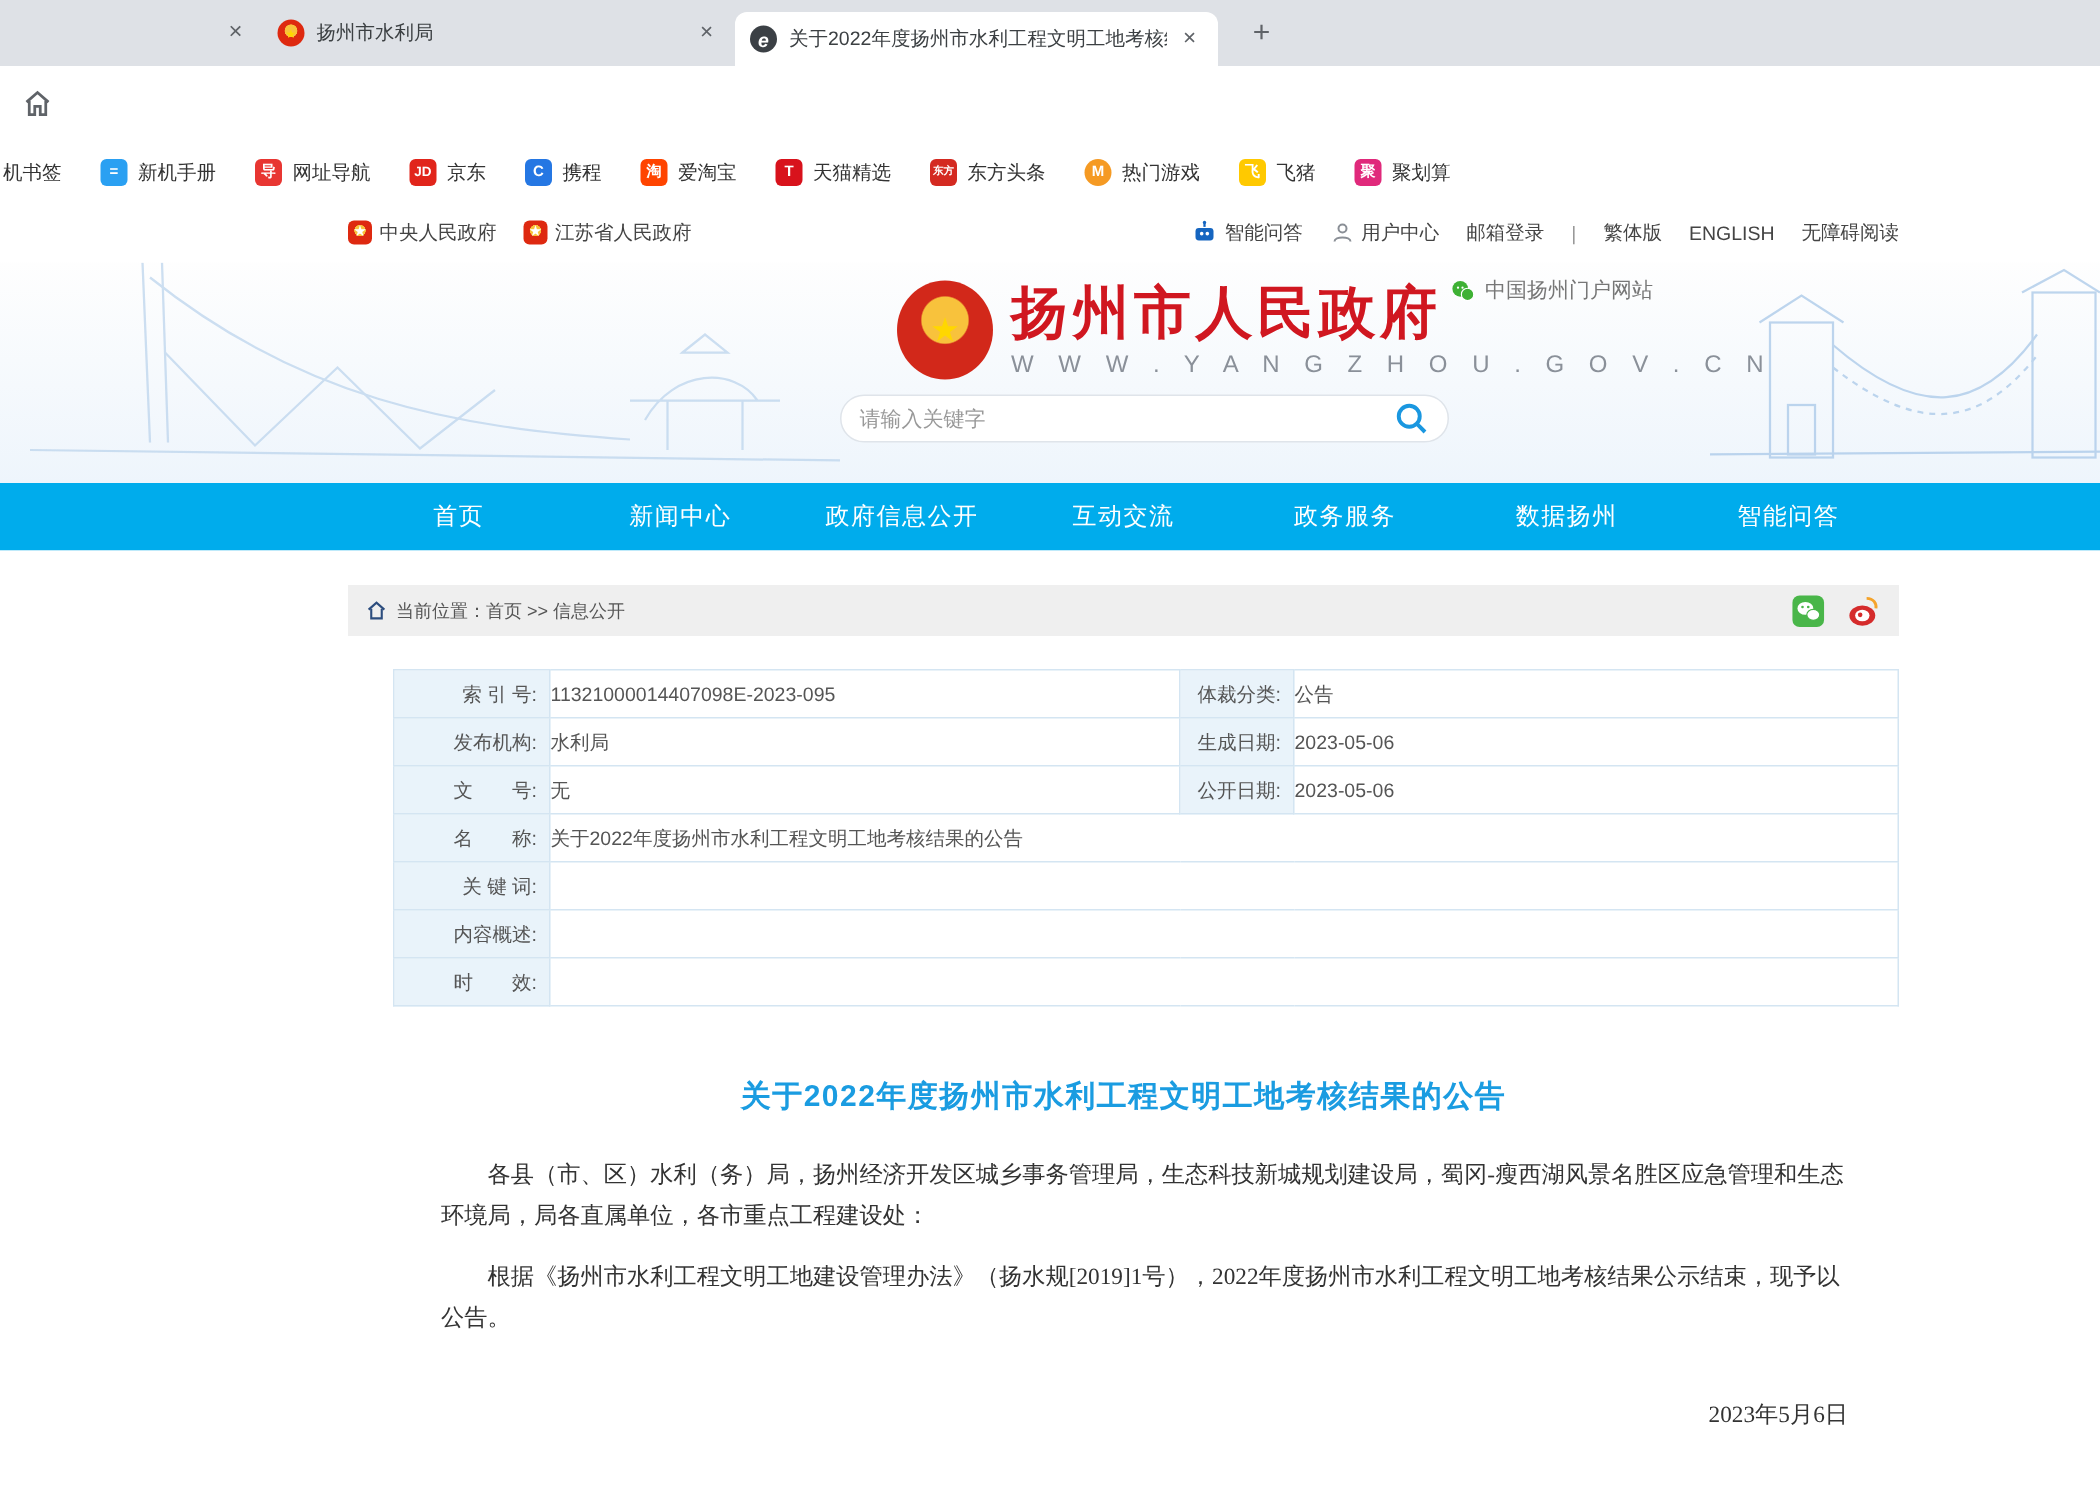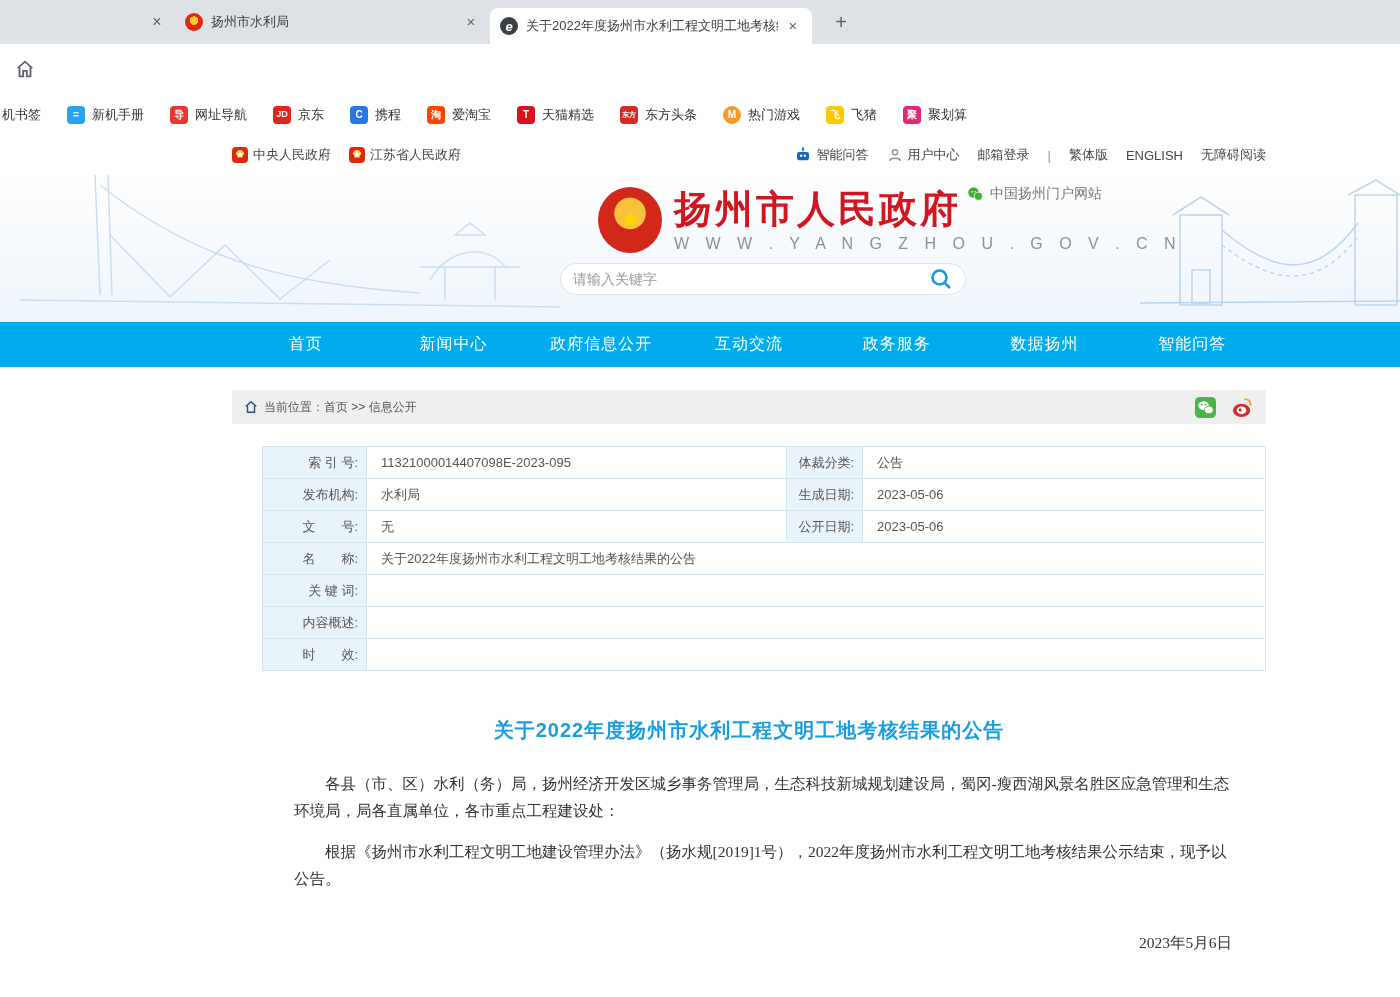--- a/index.html
+++ b/index.html
@@ -84,21 +84,21 @@
   .main { top:367px; bottom:16px; background:#fff; }
   .container { width:1034px; margin-left:232px; }
   .breadcrumb { margin-top:23px; height:34px; background:#efefef; display:flex; align-items:center;
     padding:0 12px; font-size:12px; color:#555; }
   .breadcrumb .crumb-text { margin-left:6px; }
   .bc-right { margin-left:auto; display:flex; gap:14px; align-items:center; }
 
   table.meta { border-collapse:collapse; width:1003px; margin:22px 0 0 30px; table-layout:fixed; }
   table.meta td { border:1px solid #d4e5f2; height:32px; font-size:13px; color:#555; }
   td.lbl { background:#e9f3fa; text-align:right; padding-right:8px; }
-  td.val { background:#fff; padding-left:14px; }
+  td.val { background:#fff; }
 
   .article { font-family:"Liberation Serif","DejaVu Serif",serif; color:#333; }
   .art-title { margin-top:46px; text-align:center; font-size:20px; font-weight:bold; color:#1a9ce1;
     font-family:"Liberation Sans","DejaVu Sans",sans-serif; letter-spacing:1px; }
   .art-p { margin:26px 34px 0 62px; font-size:15.5px; line-height:1.75; text-indent:2em; }
   .art-p2 { margin-top:14px; }
   .art-date { margin:40px 34px 0 0; text-align:right; font-size:15.5px; }
 
   .icon-svg { display:block; }
 </style>

